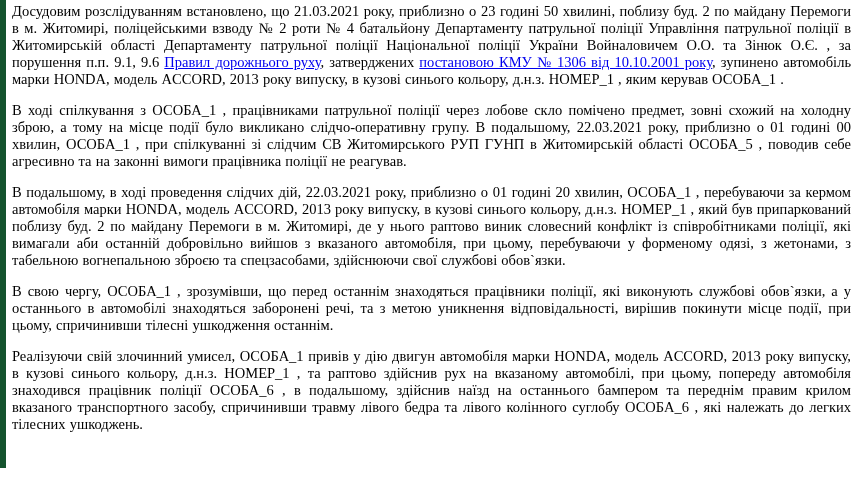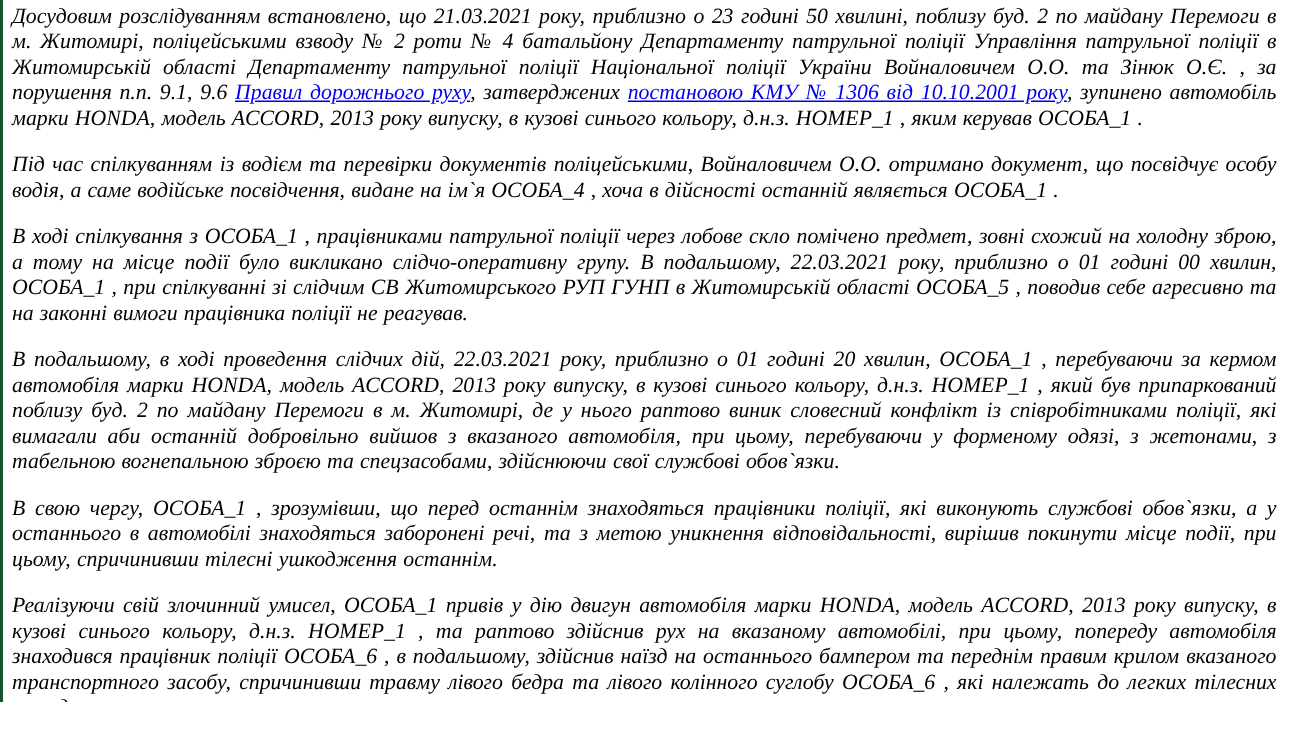--- a/index.html
+++ b/index.html
@@ -6,48 +6,46 @@
     margin: 0;
     padding: 0;
     background: #ffffff;
   }
   .page {
     position: relative;
     width: 859px;
     height: 468px;
     box-sizing: border-box;
     background: #ffffff;
-    border-left: 2px solid #14532d;
+    border-left: 6px solid #14532d;
     padding: 3px 8px 0 6px;
     overflow: hidden;
     font-family: "Liberation Serif", "DejaVu Serif", serif;
     font-size: 14.5px;
     line-height: 17px;
     color: #000000;
-    font-style: italic;
   }
   p.para {
     margin: 0 0 14px 0;
     text-align: justify;
     word-spacing: 0.5px;
   }
   a.doc-link {
     color: #0000EE;
     text-decoration: underline;
     cursor: pointer;
   }
 </style>
 </head>
 <body>
 
 <div class="page">
 
   <p class="para"><span>Досудовим розслідуванням встановлено, що 21.03.2021 року, приблизно о 23 годині 50 хвилині, поблизу буд. 2 по майдану Перемоги в м. Житомирі, поліцейськими взводу № 2 роти № 4 батальйону Департаменту патрульної поліції Управління патрульної поліції в Житомирській області Департаменту патрульної поліції Національної поліції України Войналовичем О.О. та Зінюк О.Є. , за порушення п.п. 9.1, 9.6 </span><a class="doc-link" href="#">Правил дорожнього руху</a><span>, затверджених </span><a class="doc-link" href="#">постановою КМУ № 1306 від 10.10.2001 року</a><span>, зупинено автомобіль марки HONDA, модель ACCORD, 2013 року випуску, в кузові синього кольору, д.н.з. НОМЕР_1 , яким керував ОСОБА_1 .</span></p>
 
-  <p class="para"><span>Під час спілкуванням із водієм та перевірки документів поліцейськими, Войналовичем О.О. отримано документ, що посвідчує особу водія, а саме водійське посвідчення, видане на ім`я ОСОБА_4 , хоча в дійсності останній являється ОСОБА_1 .</span></p>
 
   <p class="para"><span>В ході спілкування з ОСОБА_1 , працівниками патрульної поліції через лобове скло помічено предмет, зовні схожий на холодну зброю, а тому на місце події було викликано слідчо-оперативну групу. В подальшому, 22.03.2021 року, приблизно о 01 годині 00 хвилин, ОСОБА_1 , при спілкуванні зі слідчим СВ Житомирського РУП ГУНП в Житомирській області ОСОБА_5 , поводив себе агресивно та на законні вимоги працівника поліції не реагував.</span></p>
 
   <p class="para"><span>В подальшому, в ході проведення слідчих дій, 22.03.2021 року, приблизно о 01 годині 20 хвилин, ОСОБА_1 , перебуваючи за кермом автомобіля марки HONDA, модель ACCORD, 2013 року випуску, в кузові синього кольору, д.н.з. НОМЕР_1 , який був припаркований поблизу буд. 2 по майдану Перемоги в м. Житомирі, де у нього раптово виник словесний конфлікт із співробітниками поліції, які вимагали аби останній добровільно вийшов з вказаного автомобіля, при цьому, перебуваючи у форменому одязі, з жетонами, з табельною вогнепальною зброєю та спецзасобами, здійснюючи свої службові обов`язки.</span></p>
 
   <p class="para"><span>В свою чергу, ОСОБА_1 , зрозумівши, що перед останнім знаходяться працівники поліції, які виконують службові обов`язки, а у останнього в автомобілі знаходяться заборонені речі, та з метою уникнення відповідальності, вирішив покинути місце події, при цьому, спричинивши тілесні ушкодження останнім.</span></p>
 
   <p class="para"><span>Реалізуючи свій злочинний умисел, ОСОБА_1 привів у дію двигун автомобіля марки HONDA, модель ACCORD, 2013 року випуску, в кузові синього кольору, д.н.з. НОМЕР_1 , та раптово здійснив рух на вказаному автомобілі, при цьому, попереду автомобіля знаходився працівник поліції ОСОБА_6 , в подальшому, здійснив наїзд на останнього бампером та переднім правим крилом вказаного транспортного засобу, спричинивши травму лівого бедра та лівого колінного суглобу ОСОБА_6 , які належать до легких тілесних ушкоджень.</span></p>
 
 </div>

